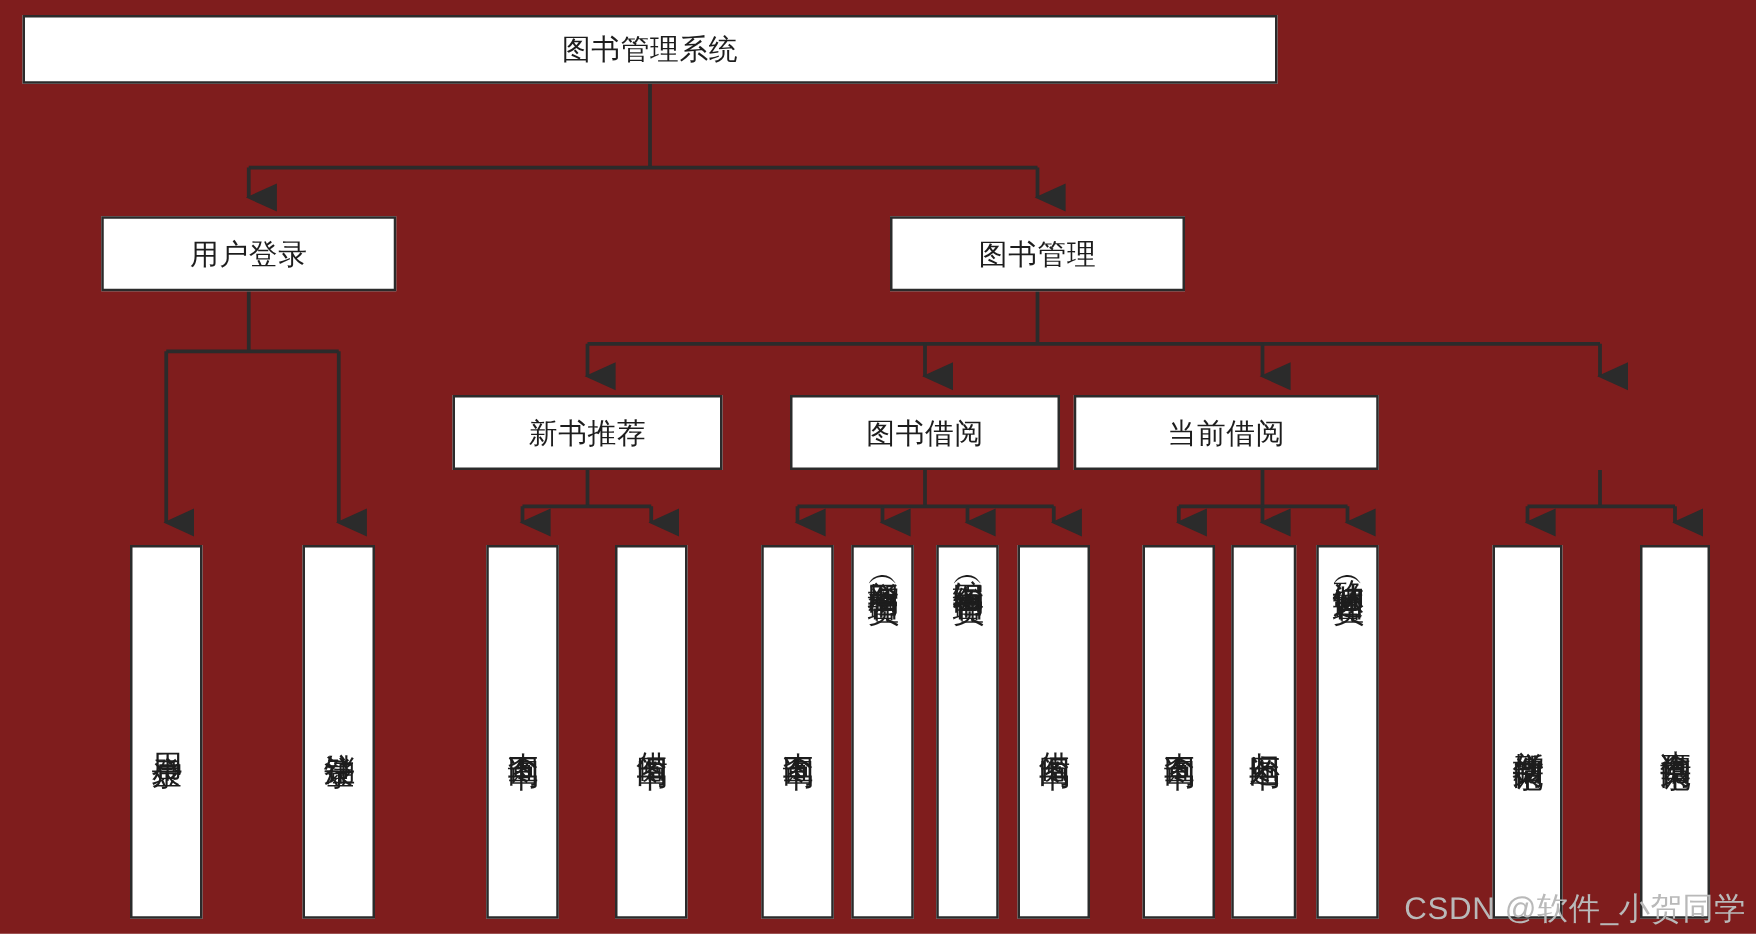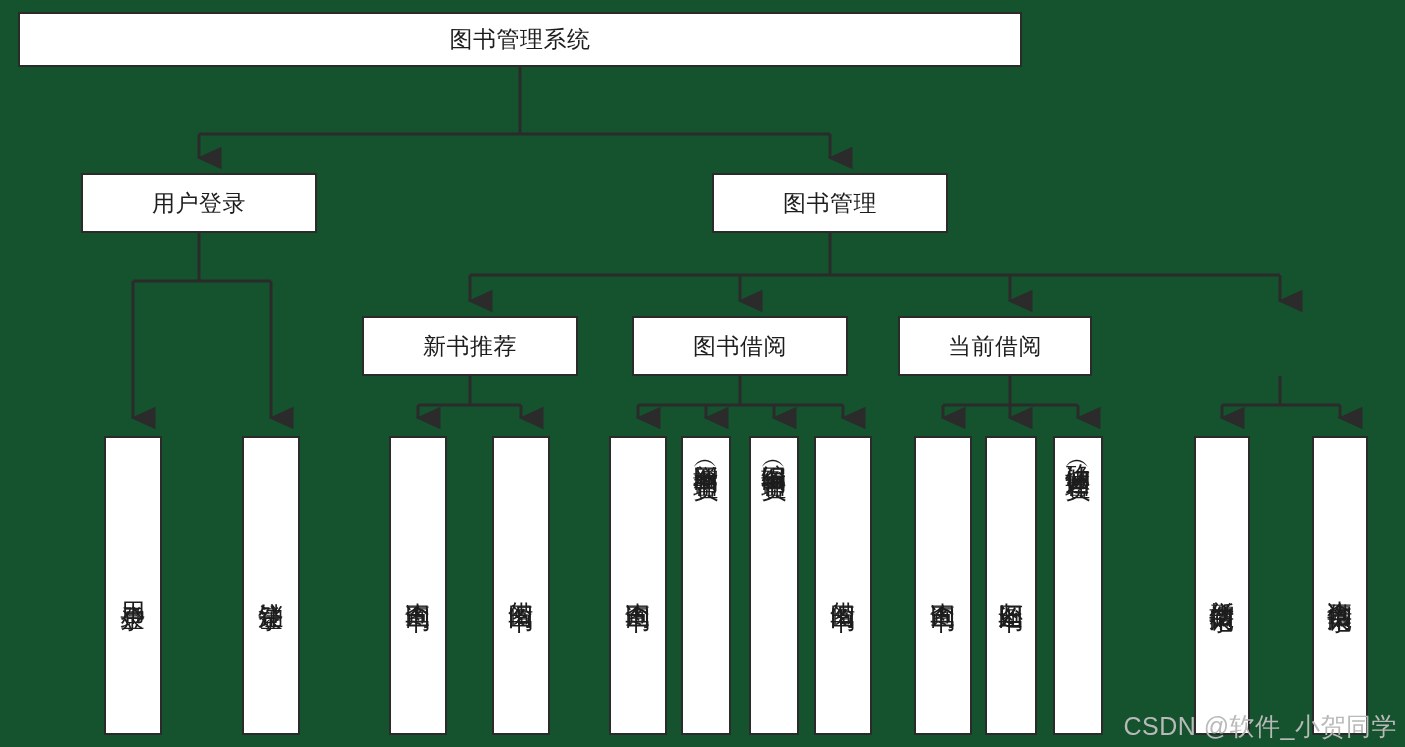--- a/index.html
+++ b/index.html
@@ -10,21 +10,21 @@
   body {
     width: 1405px;
     height: 747px;
     font-family: "Liberation Sans", "DejaVu Sans", sans-serif;
     overflow: hidden;
   }
   #diagram-root {
     position: relative;
     width: 1405px;
     height: 747px;
-    background: #14532d;
+    background: #7f1d1d;
   }
   svg.wires {
     position: absolute;
     left: 0;
     top: 0;
     width: 1405px;
     height: 747px;
   }
   .node {
     position: absolute;
@@ -143,21 +143,21 @@
   <div class="node h-node" style="left:362px; top:316px; width:216px; height:60px;">
     <span class="node-label">新书推荐</span>
   </div>
 
   <div class="node h-node" style="left:712px; top:173px; width:236px; height:60px;">
     <span class="node-label">图书管理</span>
   </div>
   <div class="node h-node" style="left:632px; top:316px; width:216px; height:60px;">
     <span class="node-label">图书借阅</span>
   </div>
-  <div class="node h-node" style="left:898px; top:316px; width:194px; height:60px;">
+  <div class="node h-node" style="left:859px; top:316px; width:244px; height:60px;">
     <span class="node-label">当前借阅</span>
   </div>
 
   <div class="node v-node centered" style="left:104px; top:436px; width:58px; height:299px;">
     <span class="node-label">用户登录</span>
   </div>
   <div class="node v-node centered" style="left:242px; top:436px; width:58px; height:299px;">
     <span class="node-label">注销登录</span>
   </div>
 

